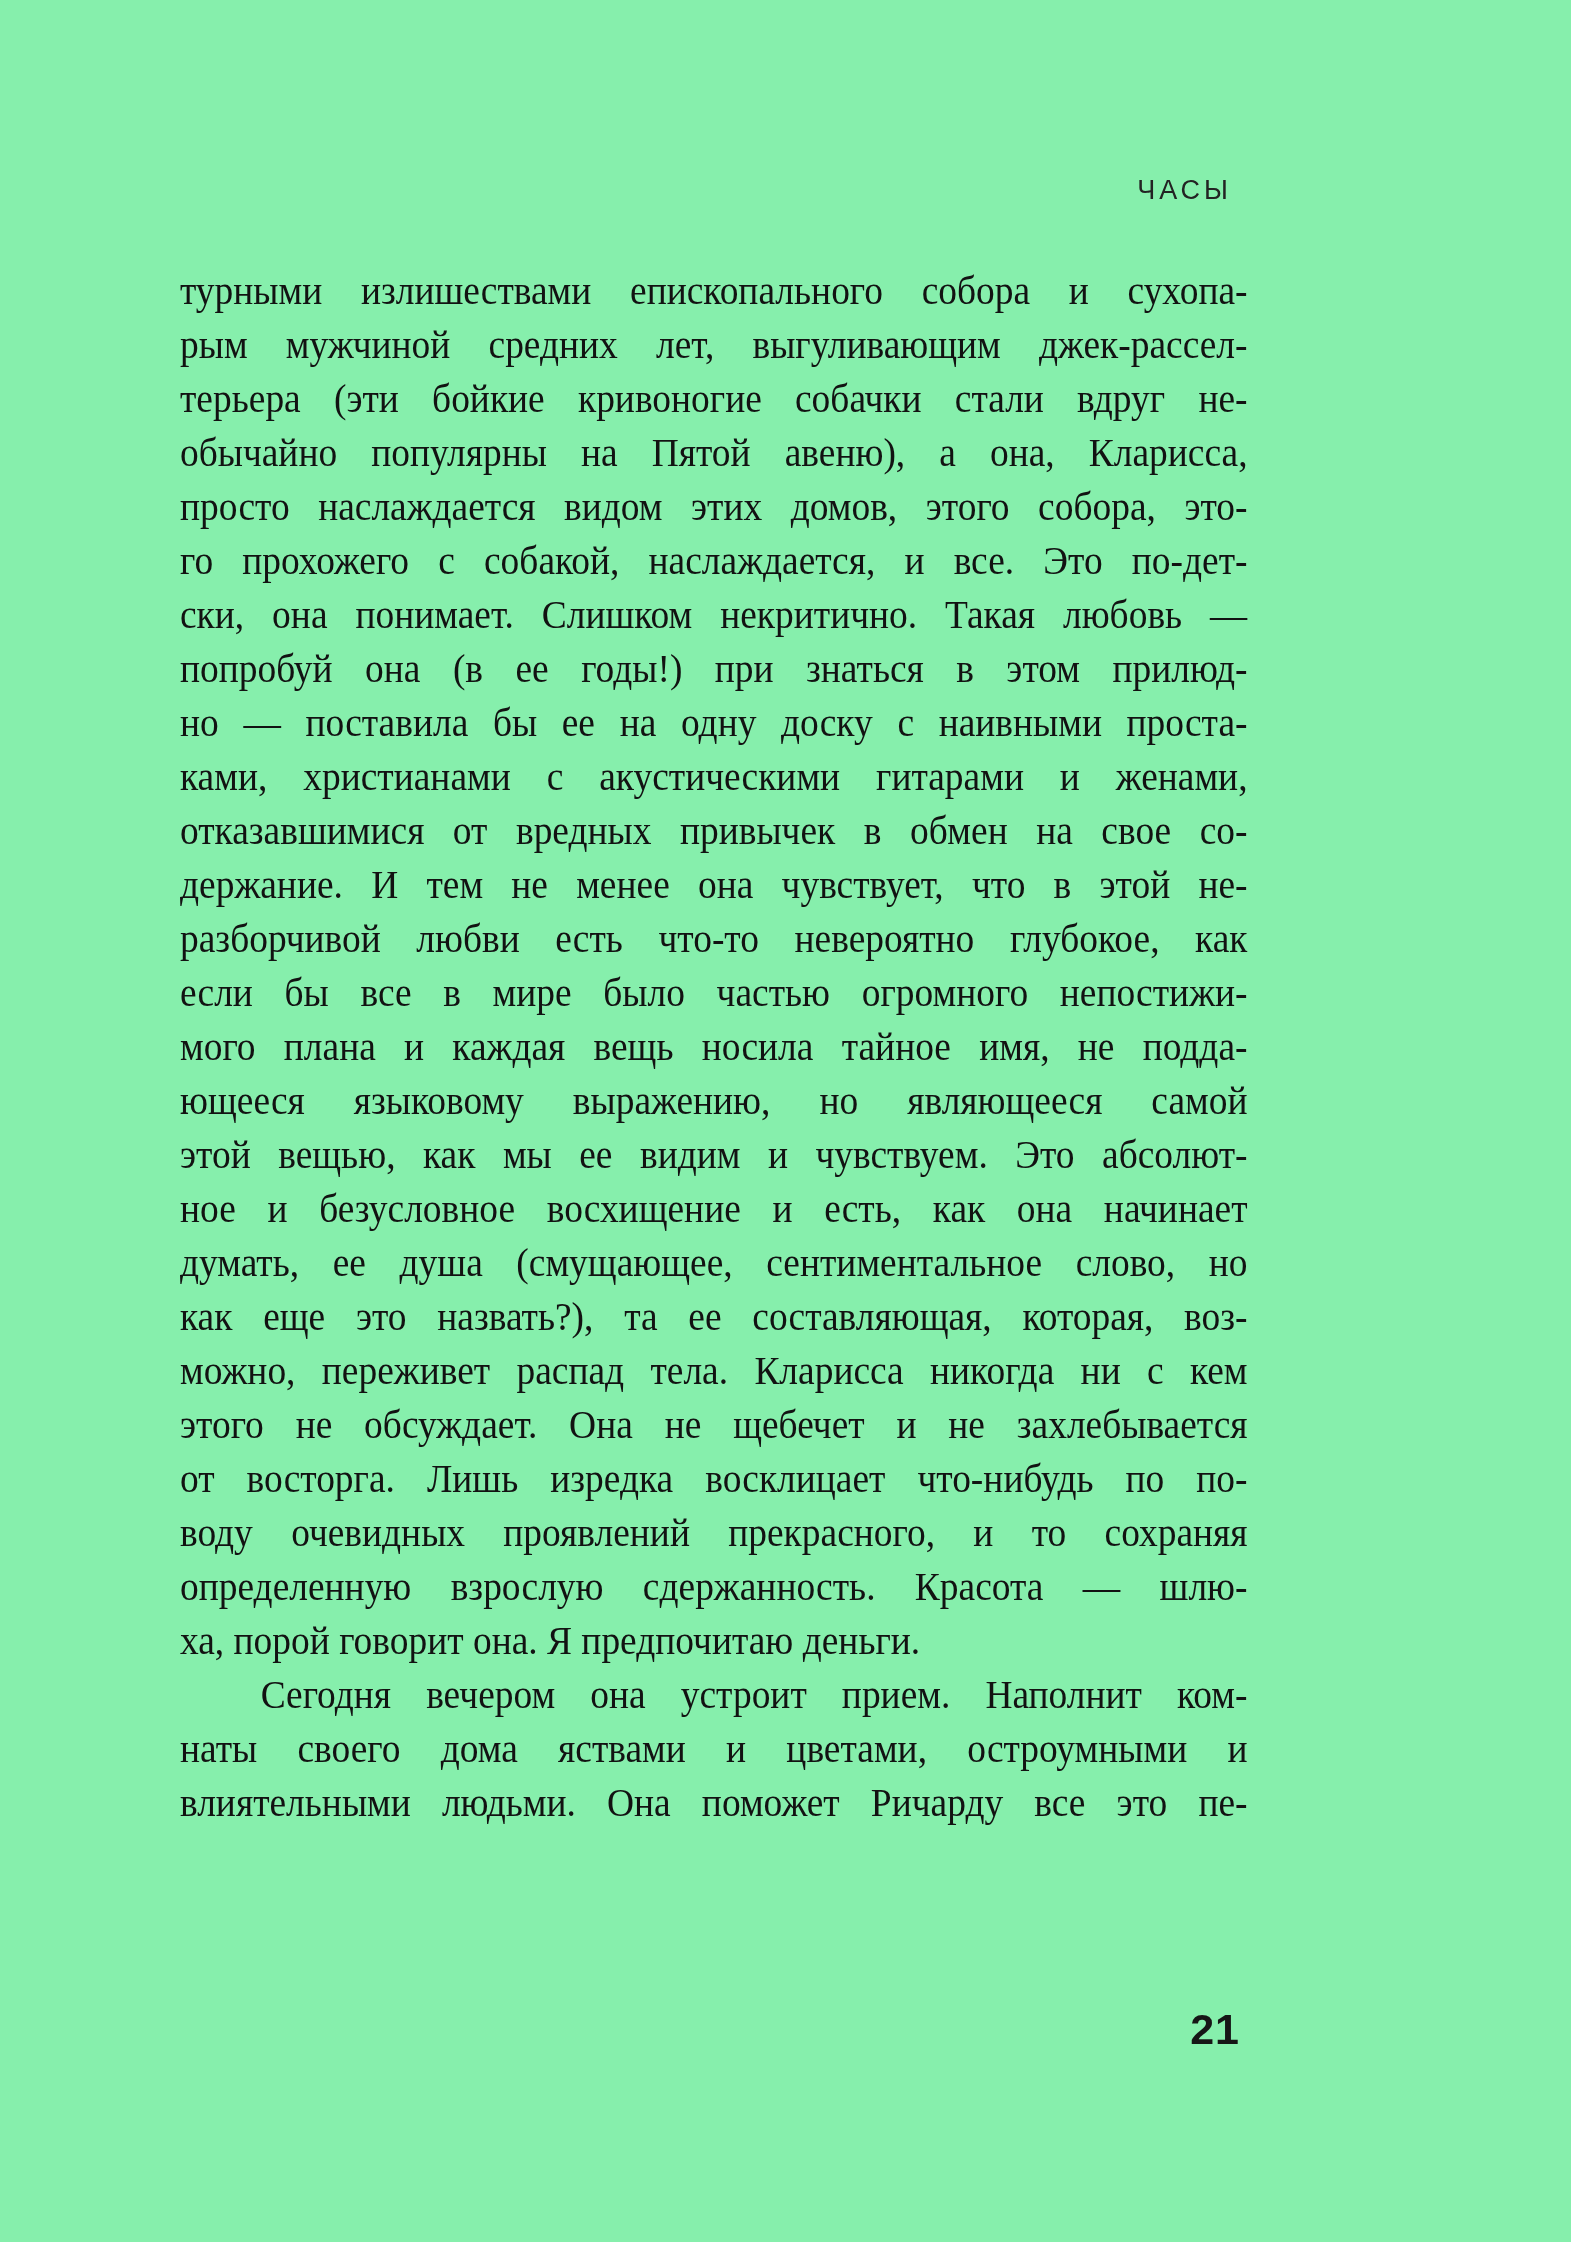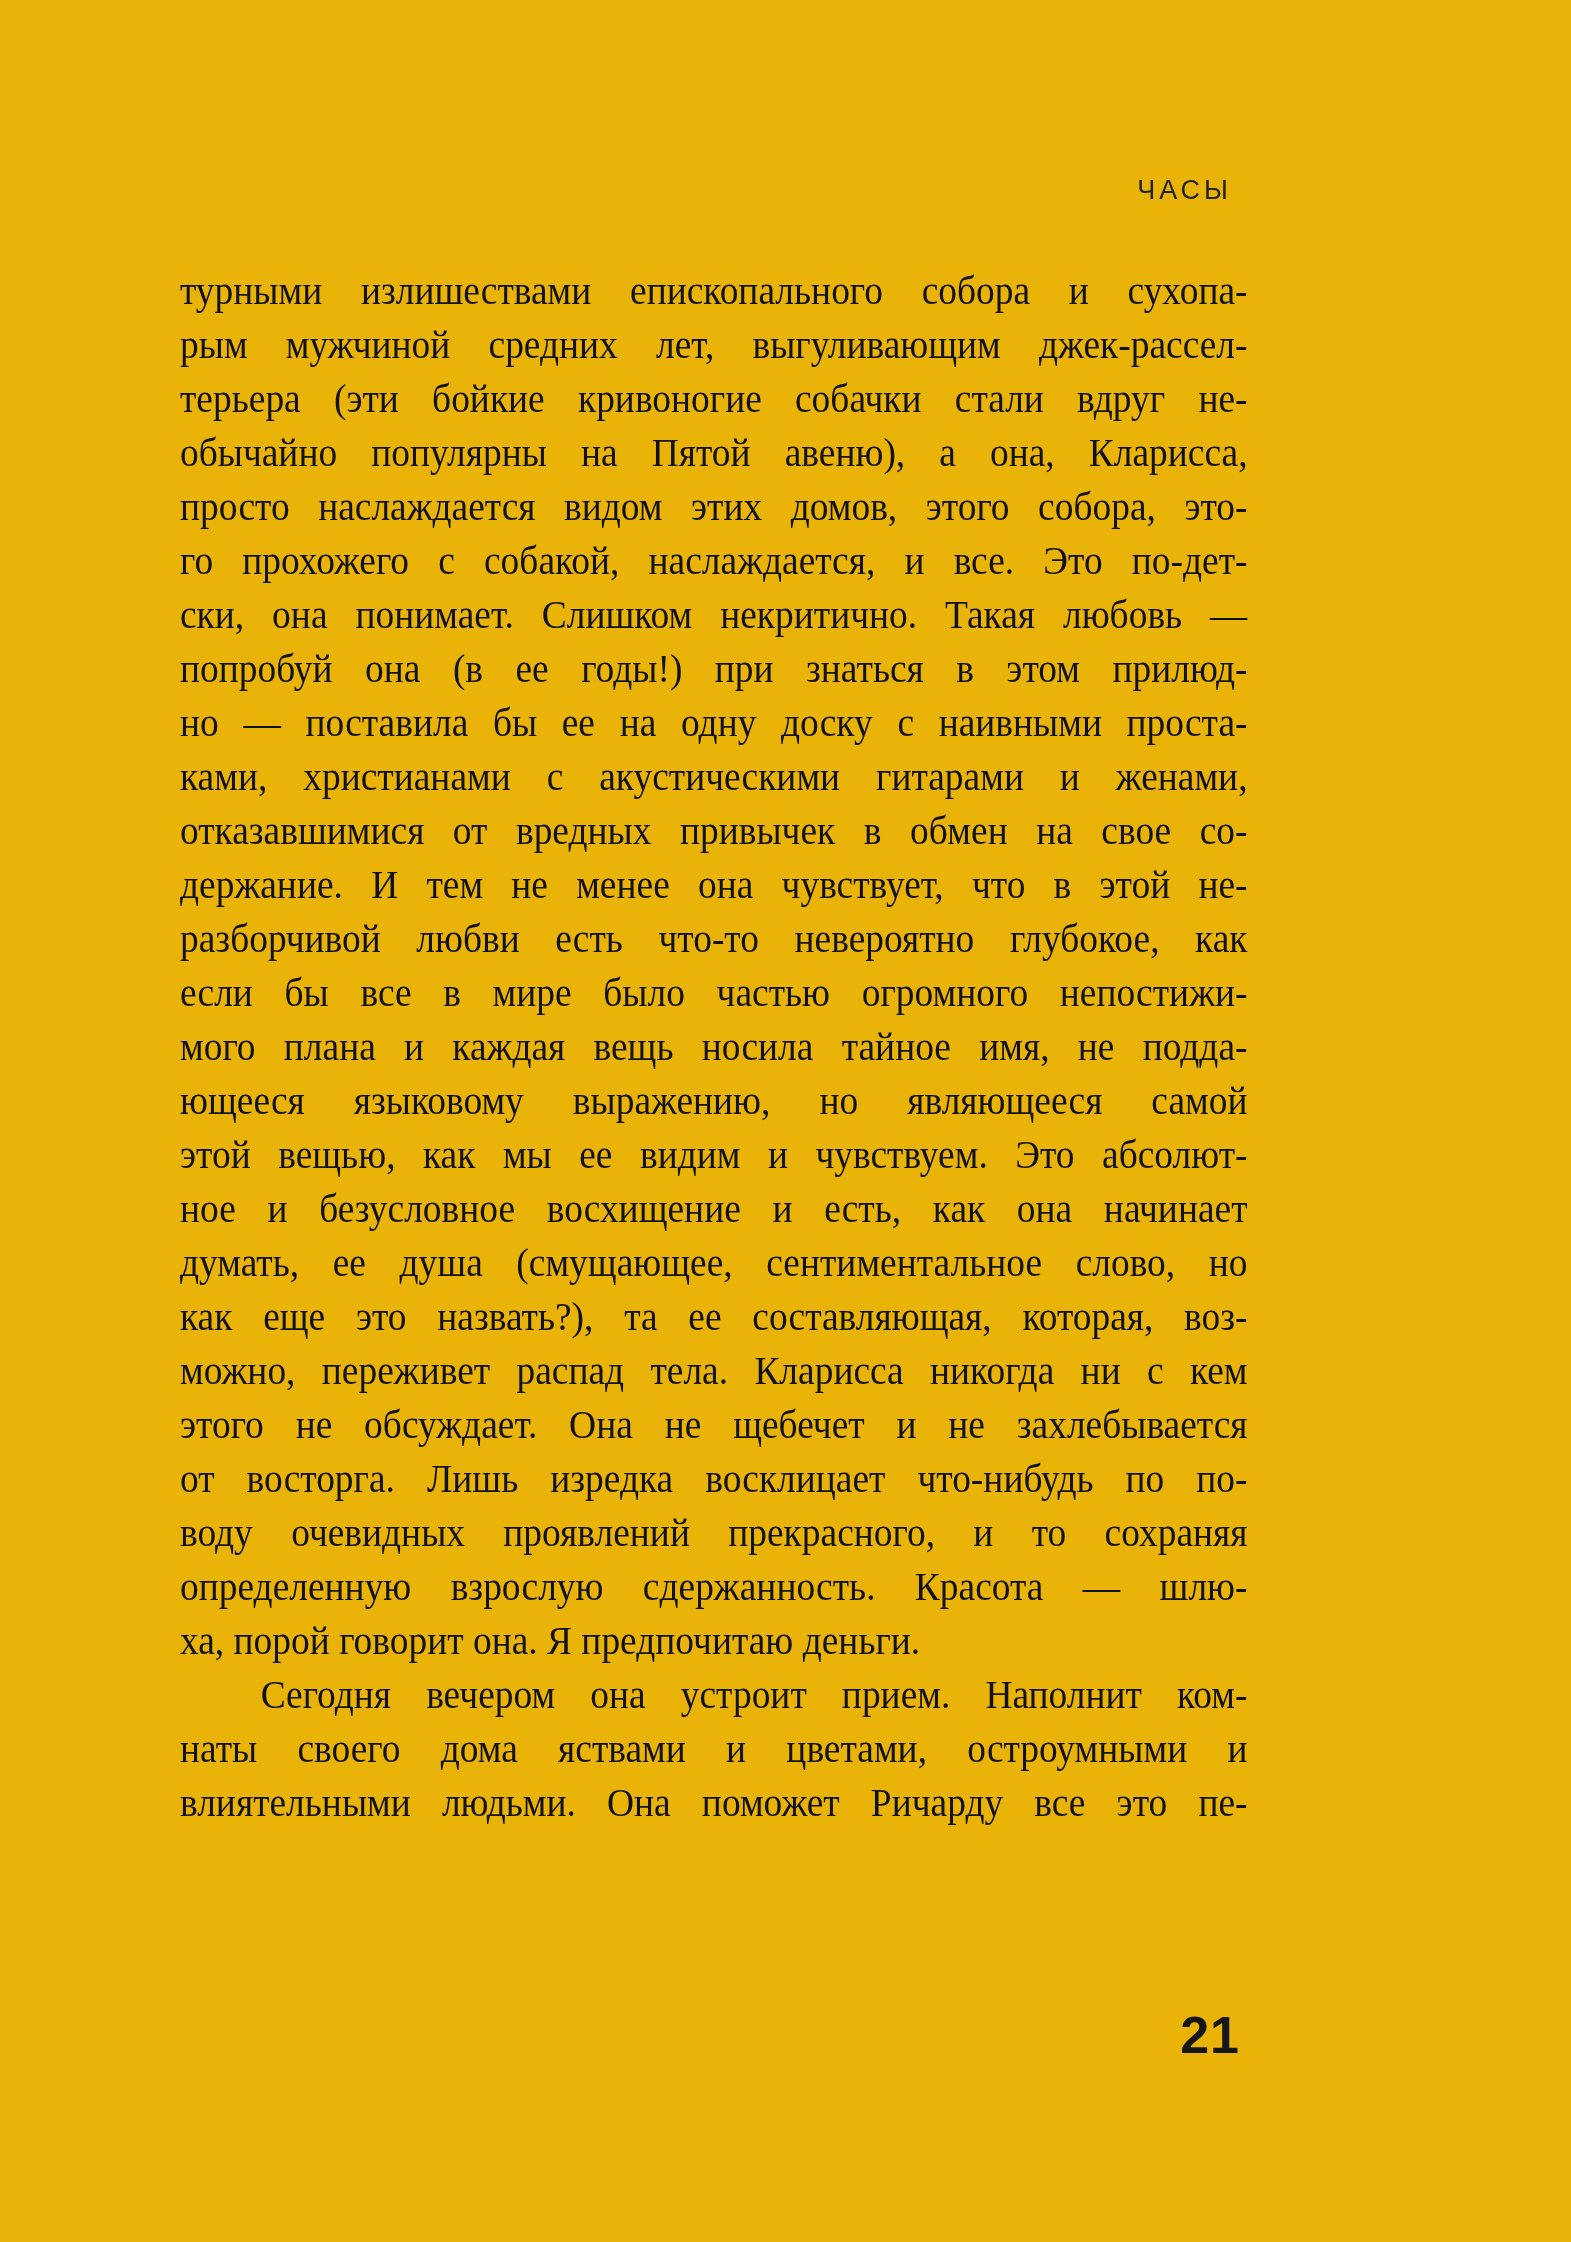--- a/index.html
+++ b/index.html
@@ -6,21 +6,21 @@
   body {
     width: 1571px;
     height: 2242px;
     position: relative;
     background: #ffffff;
     overflow: hidden;
   }
   .page {
     position: absolute;
     inset: 0;
-    background: #eab308;
+    background: #86efac;
   }
   .running-head {
     position: absolute;
     top: 175px;
     right: 339px;
     font-family: "Liberation Sans", sans-serif;
     font-size: 27px;
     font-weight: 500;
     letter-spacing: 4px;
     color: #232323;
@@ -49,21 +49,21 @@
   }
   .line.indent {
     text-indent: 84px;
   }
   .page-number {
     position: absolute;
     top: 2005px;
     right: 331px;
     font-family: "Liberation Sans", sans-serif;
     font-weight: bold;
-    font-size: 52px;
+    font-size: 43px;
     letter-spacing: 1px;
     color: #161616;
   }
 </style>
 </head>
 <body>
 
 <div class="page">
   <div class="running-head">ЧАСЫ</div>
 

